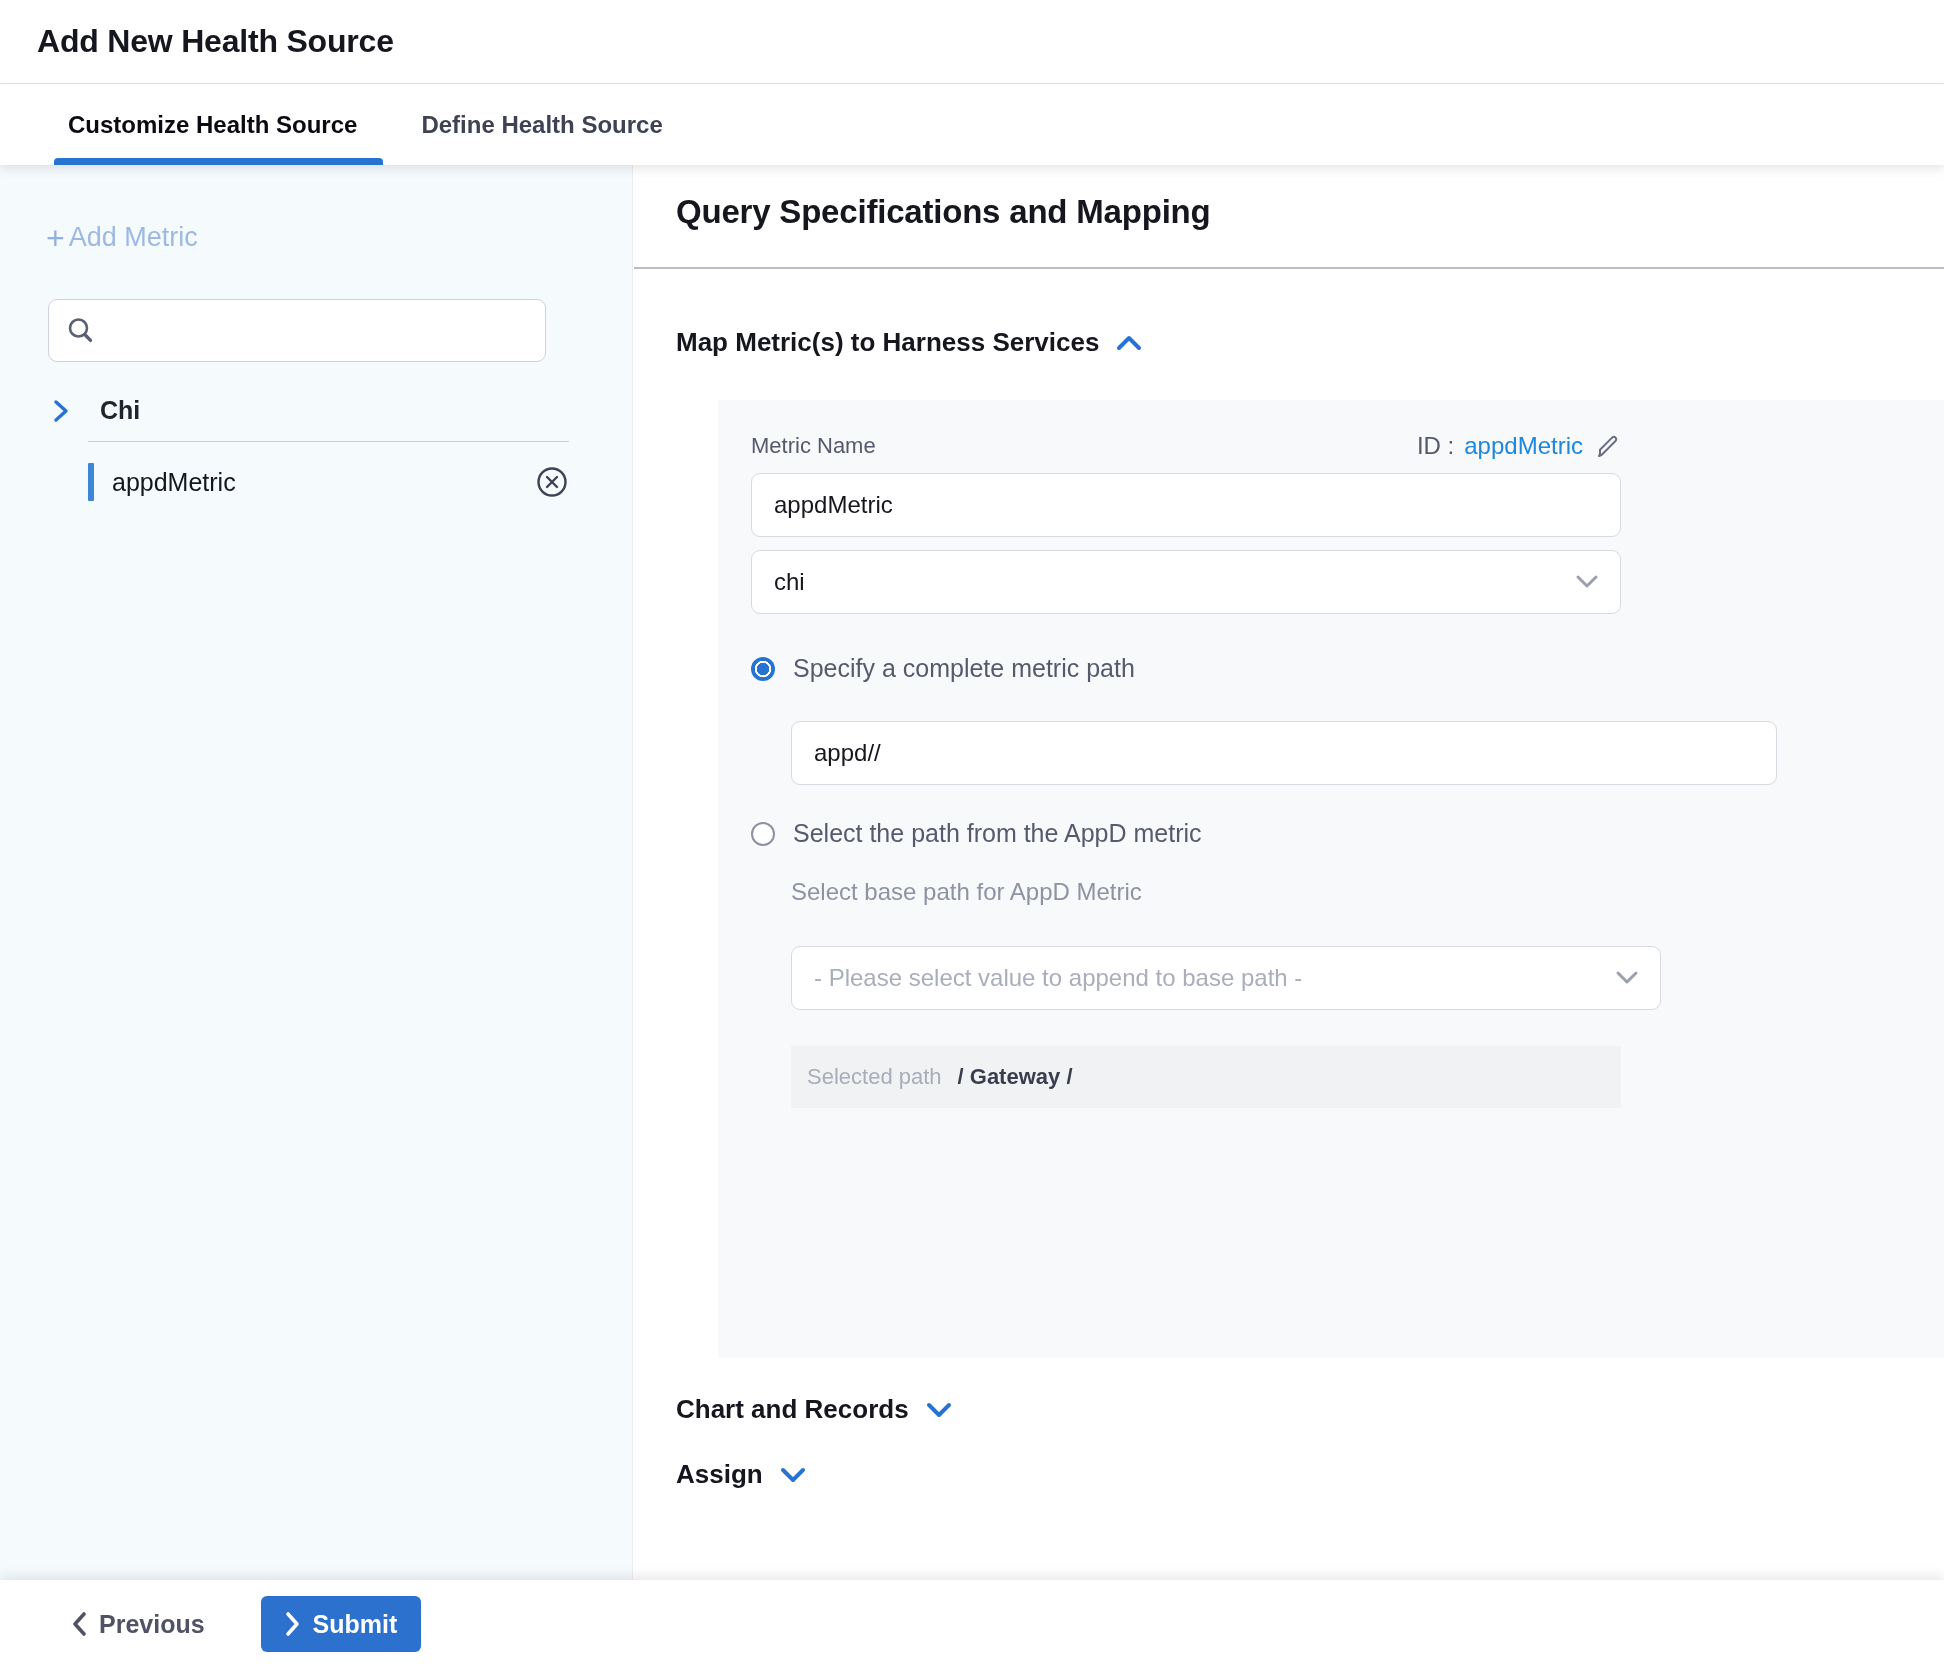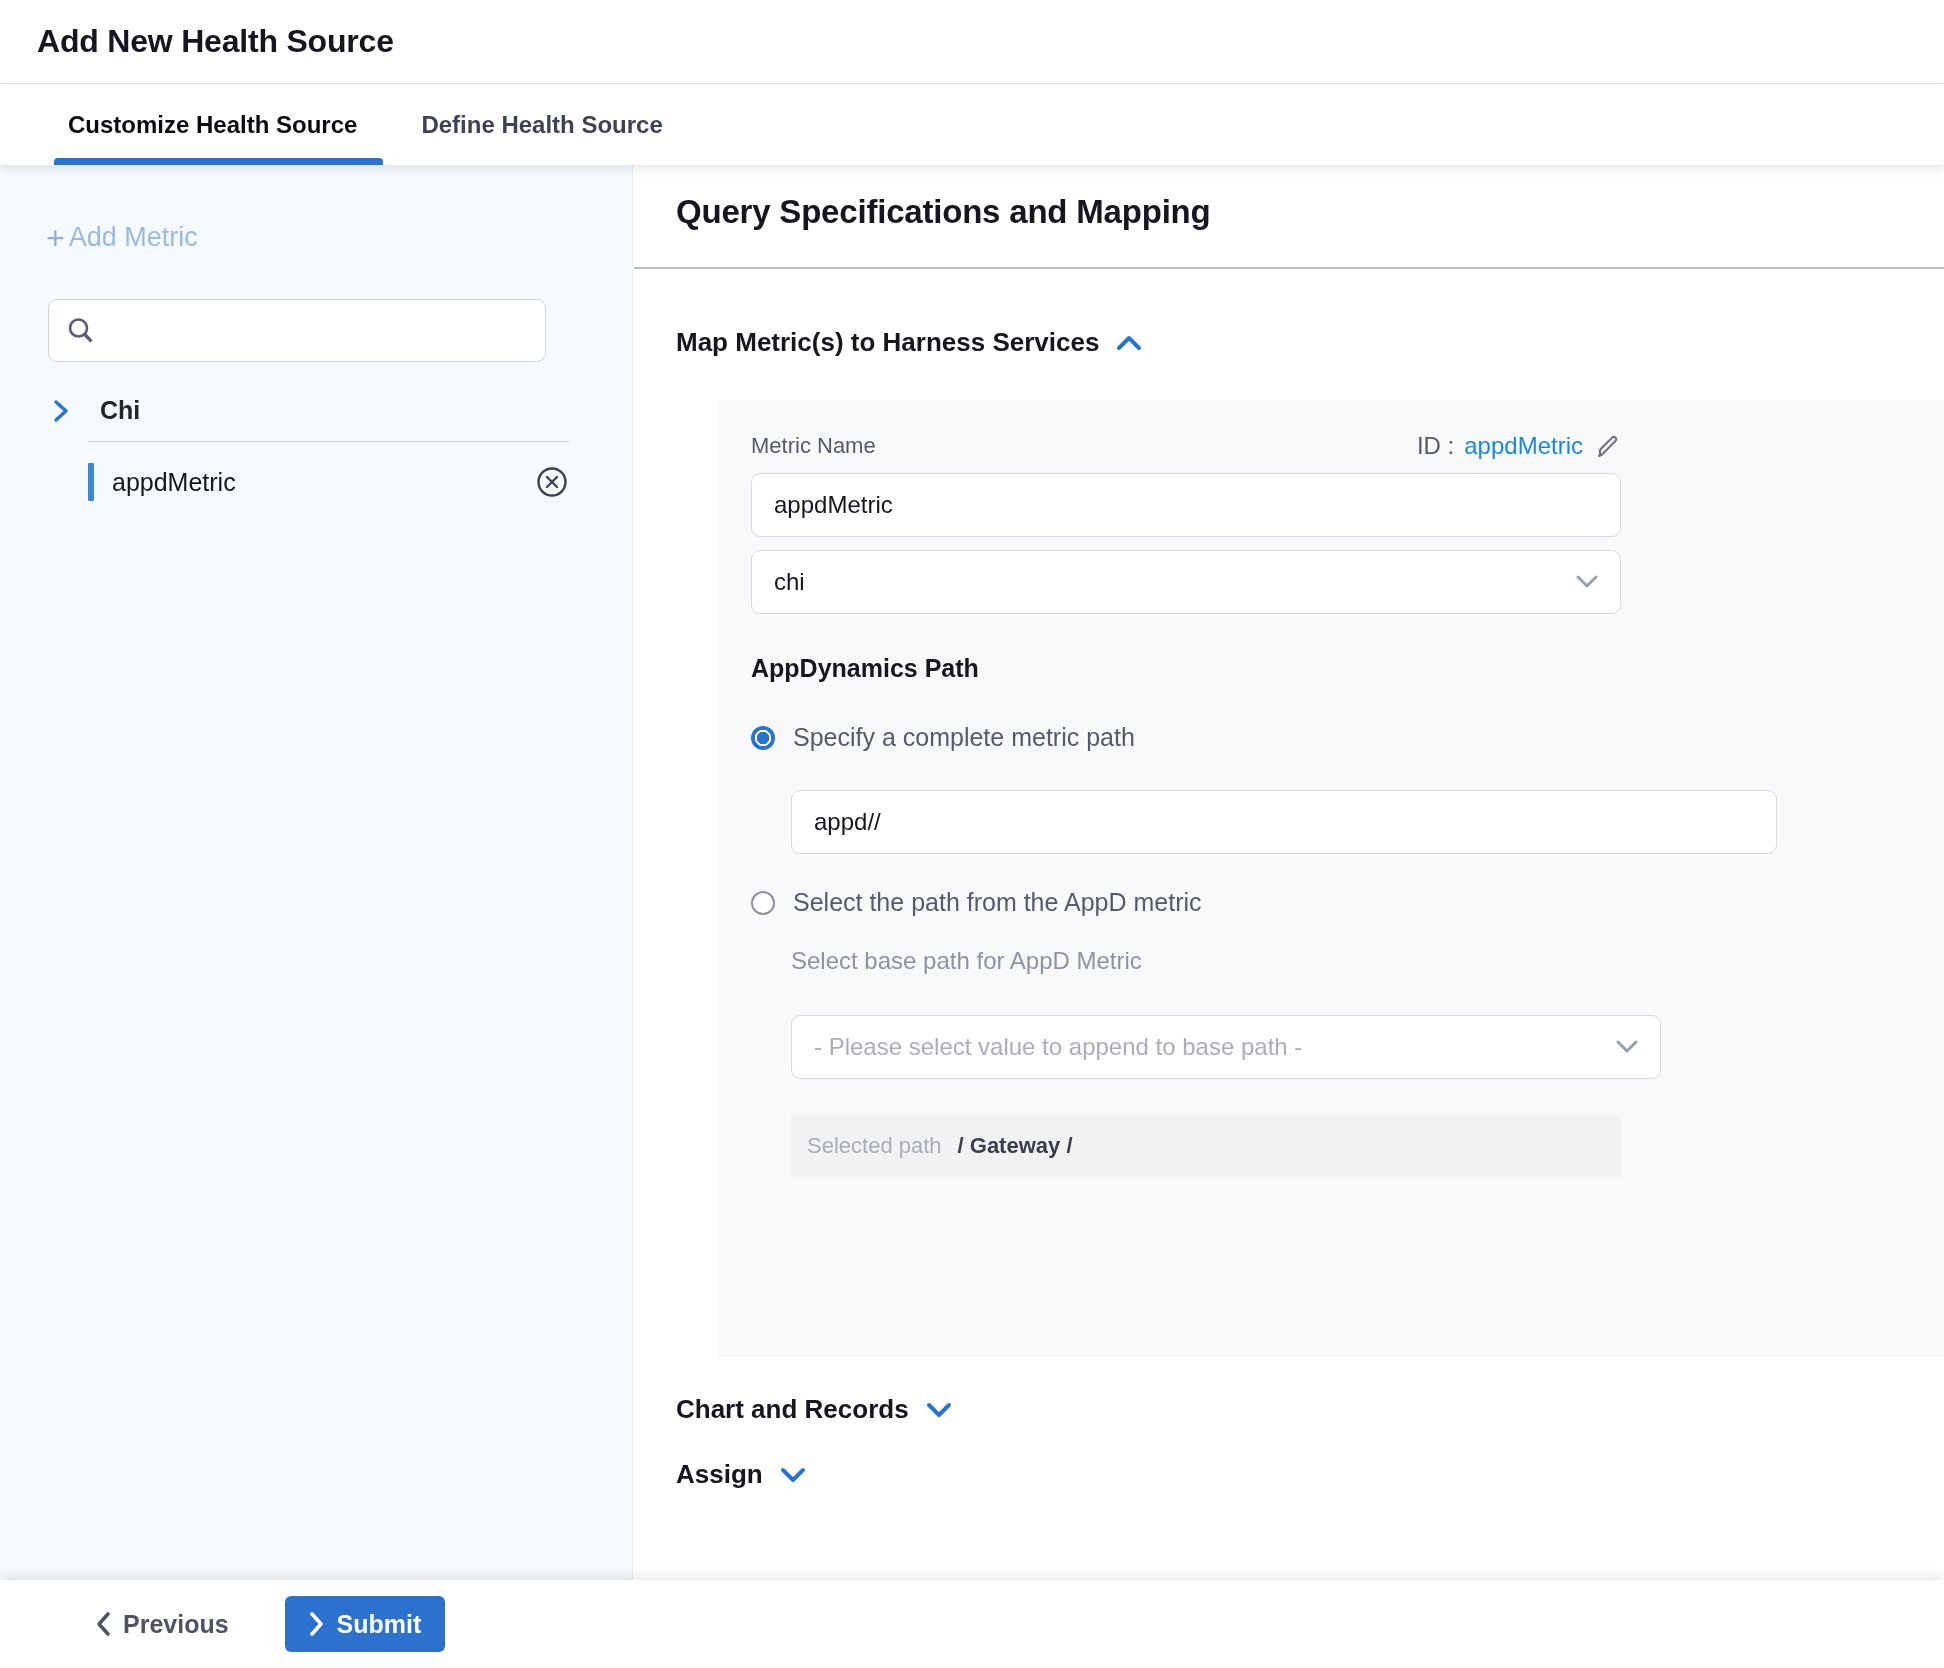--- a/index.html
+++ b/index.html
@@ -113,21 +113,21 @@
     margin:36px 0 0 40px; width:830px; height:62px; background:#f1f2f3;
     display:flex; align-items:center; gap:16px; padding-left:16px;
   }
   .sp-label { font-size:22px; color:#a9adbb; }
   .sp-value { font-size:22px; font-weight:700; color:#3a3d4d; }
 
   
   .footer-bar {
     position:absolute; left:0; right:0; bottom:0; height:88px; background:#fff;
     box-shadow:0 -4px 10px rgba(96,97,112,0.14); display:flex; align-items:center;
-    padding-left:95px; gap:56px; z-index:8;
+    padding-left:71px; gap:56px; z-index:8;
   }
   .prev-btn { display:flex; align-items:center; gap:12px; cursor:pointer; }
   .prev-btn .prev-label { font-size:25px; font-weight:600; color:#4f5365; }
   .submit-btn {
     display:flex; align-items:center; gap:12px; height:56px; padding:0 24px;
     background:#2b71cd; border:none; border-radius:6px; cursor:pointer;
   }
   .submit-btn .submit-label { font-size:25px; font-weight:600; color:#fff; }
 </style>
 </head>
@@ -211,21 +211,20 @@
       </div>
       <input class="text-input" type="text" aria-label="metric name" value="appdMetric" style="">
 
       <div class="select-box">
         <span>chi</span>
         <svg class="chev" width="26" height="18" viewBox="0 0 26 18" fill="none">
           <polyline points="4,4 13,13 22,4" stroke="#9aa0ad" stroke-width="3" stroke-linecap="round" stroke-linejoin="round"></polyline>
         </svg>
       </div>
 
-      <div class="appd-head">AppDynamics Path</div>
 
       <div class="radio-row">
         <span class="radio on"></span>
         <span class="radio-label">Specify a complete metric path</span>
       </div>
       <input class="text-input indent" style="margin-top: 38px;" type="text" aria-label="complete metric path" value="appd//">
 
       <div class="radio-row" style="margin-top:34px;">
         <span class="radio off"></span>
         <span class="radio-label">Select the path from the AppD metric</span>

